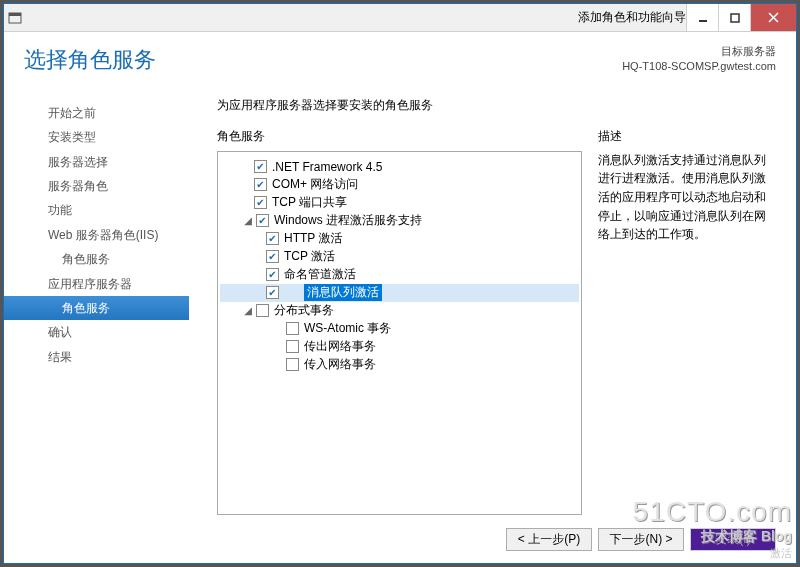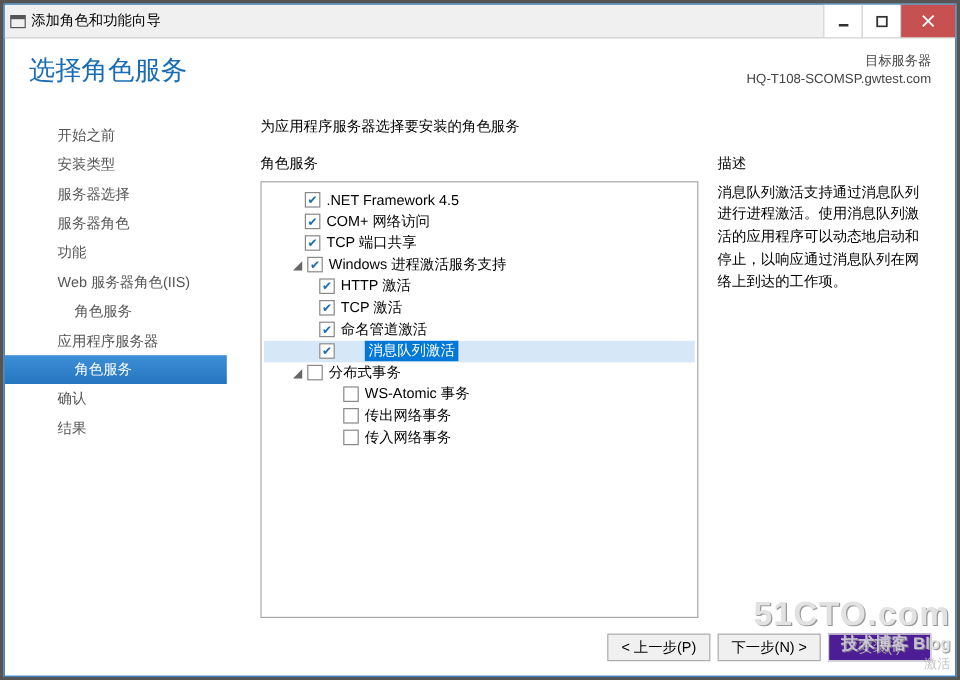--- a/index.html
+++ b/index.html
@@ -1,30 +1,30 @@
 <!DOCTYPE html>
 <html><head>
 <meta charset="utf-8">
 <style>
   * { box-sizing: border-box; margin: 0; padding: 0; font-family: "Microsoft YaHei", "Segoe UI", sans-serif; }
   body { width: 800px; height: 567px; background: #555; overflow: hidden; position: relative; }
   .window { position: absolute; left: 3px; top: 3px; width: 794px; height: 561px; background: #fff; border: 1px solid #1a6db3; display: flex; flex-direction: column; }
 
   .titlebar { height: 28px; background: #f0f0f0; border-bottom: 1px solid #d0d0d0; display: flex; align-items: stretch; }
-  .titlebar-spacer { flex: 1; display:flex; align-items:center; justify-content:flex-start; }
+  .titlebar-spacer { flex: 1; display:flex; align-items:center; justify-content:flex-end; }
   .title-icon { width: 22px; display:flex; align-items:center; justify-content:center; }
   .title-text { font-size: 12px; color: #000; }
   .ctrl { width: 32px; display:flex; align-items:center; justify-content:center; border-left:1px solid #d0d0d0; font-size:14px; }
   .ctrl.min { background:#fff; }
   .ctrl.max { background:#fff; }
   .ctrl.close { background:#c75050; color:#fff; width:46px; }
 
   .body { flex:1; display:flex; flex-direction:column; padding: 0; }
 
-  .header-row { display:flex; padding: 12px 20px 8px 20px; align-items:center; }
+  .header-row { display:flex; padding: 12px 20px 8px 20px; align-items:flex-end; }
   .page-title { font-size: 22px; color: #1a6db3; font-weight: 300; flex:1; }
   .target { text-align:right; font-size:11px; color:#444; line-height:1.4; }
 
   .content { flex:1; display:flex; padding: 4px 20px 0 0; }
 
   .steps { width: 185px; padding-top: 14px; }
   .step { font-size: 12px; color: #555; padding: 5px 0 5px 44px; line-height:1.2; cursor:default; }
   .step.sub { padding-left: 58px; }
   .step.selected { background: linear-gradient(#3d8fd6,#2576c0); color:#fff; }
 
@@ -48,21 +48,21 @@
   .indent1nochk { padding-left: 66px; }
   .tree-label { }
 
   .desc-text { font-size:12px; color:#000; line-height:1.55; }
 
   .footer { height:48px; display:flex; align-items:center; justify-content:flex-end; padding: 0 20px; gap:6px; }
   .btn { min-width:86px; height:23px; border:1px solid #adadad; background:#f0f0f0; font-size:12px; display:flex; align-items:center; justify-content:center; cursor:default; }
   .btn.disabled { color:#aaa; border-color:#d0d0d0; background:#4c1d95; }
 
   .watermark { position:absolute; right:8px; bottom:6px; color:#ddd; opacity:.85; text-align:right; font-family: Arial, sans-serif; pointer-events:none; }
-  .wm-main { font-size:28px; font-weight:bold; letter-spacing:1px; text-shadow:1px 1px 0 #888; }
+  .wm-main { font-size:28px; font-weight:normal; letter-spacing:1px; text-shadow:1px 1px 0 #888; }
   .wm-sub { font-size:14px; font-weight:bold; text-shadow:1px 1px 0 #888; }
   .wm-small { font-size:11px; color:#bbb; }
 </style>
 </head>
 <body>
 
 <div class="window">
 
   <div class="titlebar">
     <div class="title-icon">

